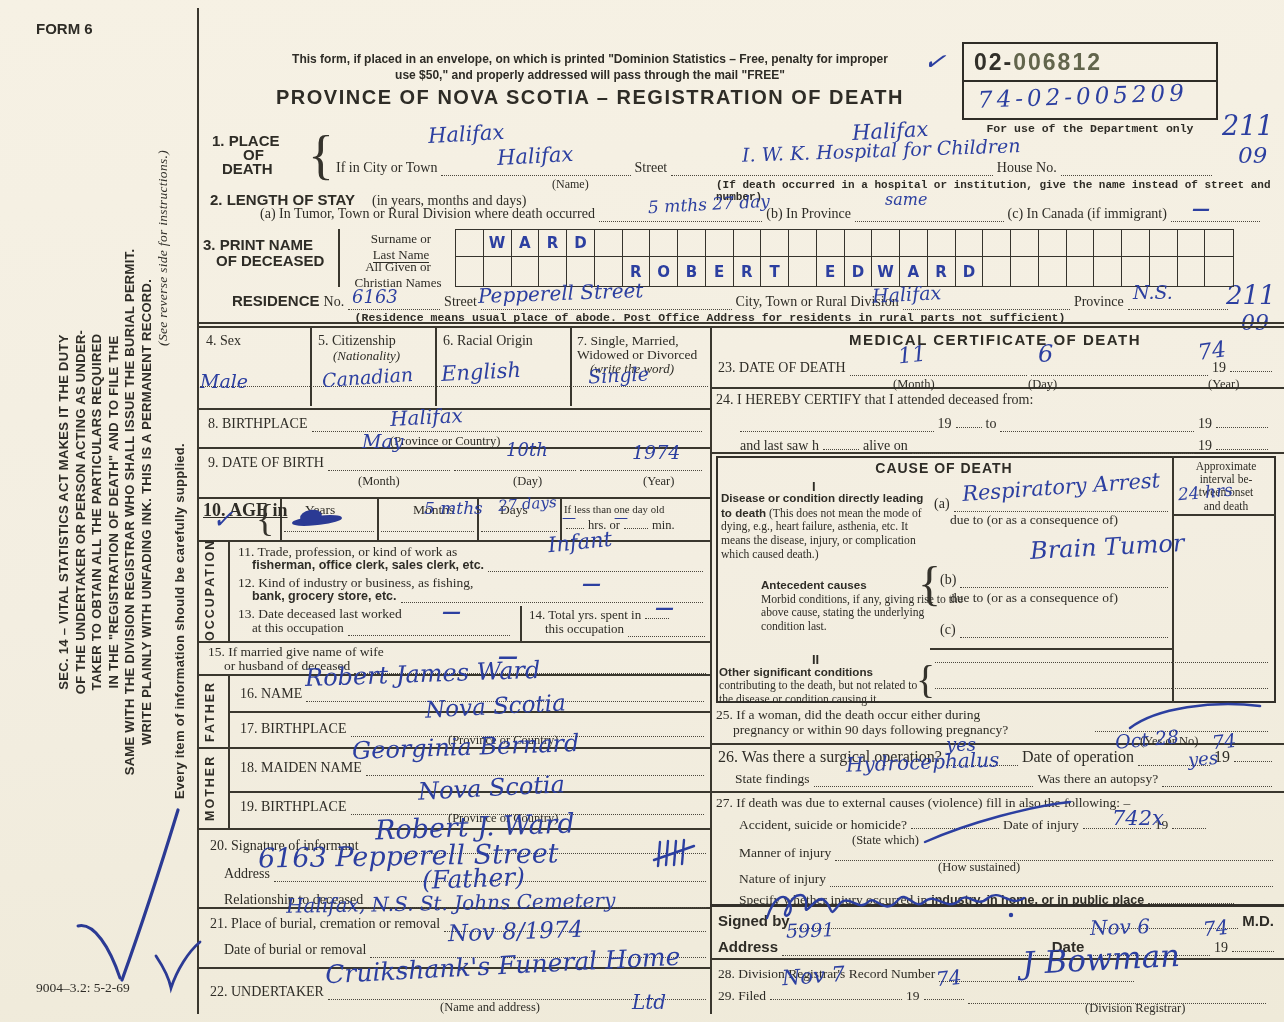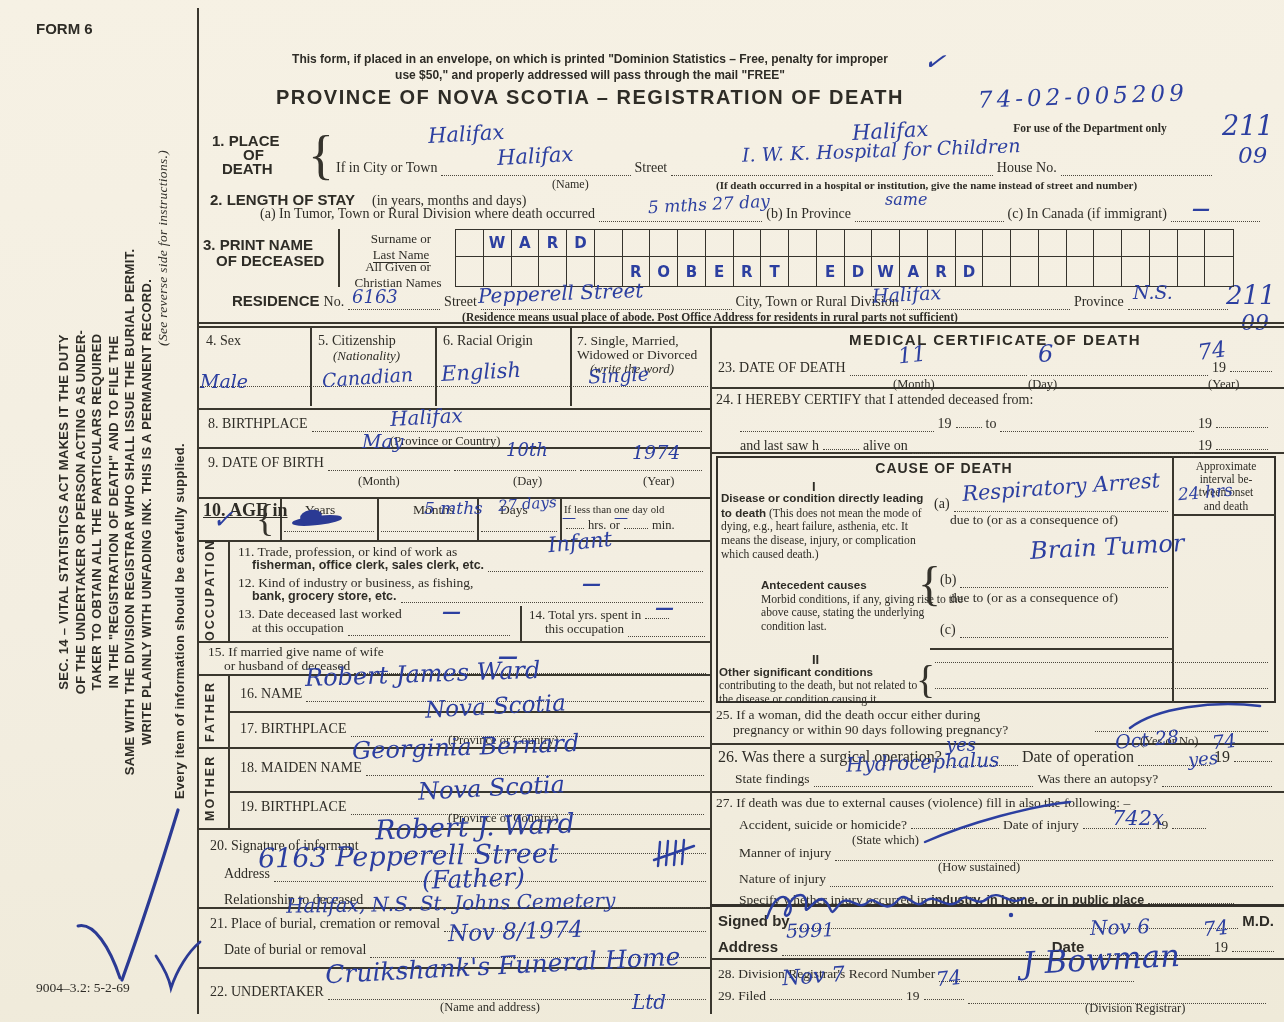--- a/index.html
+++ b/index.html
@@ -22,21 +22,21 @@
   .hw { position:absolute; font-family:"DejaVu Serif", serif; font-style:italic;
         color:#2c3fa0; white-space:nowrap; line-height:1; font-weight:500; }
   .vlabel { position:absolute; writing-mode:vertical-rl; transform:rotate(180deg);
             font-family:"Liberation Sans", sans-serif; font-weight:bold;
             letter-spacing:2px; font-size:12.5px; text-align:center; }
   .cellrow { position:absolute; left:455px; display:flex; border:1.6px solid #36342d; }
   .cell { width:27.75px; border-right:1.4px solid #36342d; display:flex;
           align-items:center; justify-content:center;
           font:600 15px "DejaVu Sans", sans-serif; color:#2c3fa0; }
   .cell:last-child { border-right:none; }
-  .note-b { font-family:Liberation Serif, serif; font-weight:bold; font-size:11px; }
+  .note-b { font-family:Liberation Mono, monospace; font-weight:bold; font-size:11px; }
   .brace { position:absolute; font-family:"Liberation Serif", serif; font-weight:400; color:#35332c; }
   svg { position:absolute; overflow:visible; }
   .sidebar-rot { position:absolute; left:56px; top:1014px; width:1004px; height:146px;
                  transform-origin:0 0; transform:rotate(-90deg); }
   .sidebar-rot div { font:bold 13px "Liberation Sans", sans-serif; line-height:16.5px;
                      color:#2f2d27; text-align:center; letter-spacing:.3px; }
 </style>
 </head>
 <body>
 
@@ -53,20 +53,25 @@
     <div style="text-align:left; padding-left:215px;">Every item of information should be carefully supplied.</div>
   </div>
 
   <div class="abs b" style="left:36px; top:20px; font-size:15px;">FORM 6</div>
   <div class="abs sr" style="left:36px; top:980px; font-size:13.5px;">9004–3.2: 5-2-69</div>
 
   <div class="abs b" style="left:210px; top:52px; width:760px; text-align:center; font-size:12px;">This form, if placed in an envelope, on which is printed "Dominion Statistics – Free, penalty for improper</div>
   <div class="abs b" style="left:210px; top:68px; width:760px; text-align:center; font-size:12px;">use $50," and properly addressed will pass through the mail "FREE"</div>
   <div class="abs b" style="left:200px; top:86px; width:780px; text-align:center; font-size:20px; letter-spacing:1.5px;">PROVINCE OF NOVA SCOTIA – REGISTRATION OF DEATH</div>
 
+  <div class="abs" style="left:962px; top:42px; width:256px; height:78px; border:2.5px solid #2f2d27;">
+    <div style="height:38px; border-bottom:2px solid #2f2d27; padding:5px 0 0 10px; font-family:'Liberation Sans',sans-serif; font-weight:bold; font-size:23px; letter-spacing:2px;">
+      <span style="color:#32302a;">02-</span><span style="color:#62654c;">006812</span>
+    </div>
+  </div>
   <div class="hw" style="left:978px; top:85px; font-size:23px; letter-spacing:4px; transform:rotate(-2deg);">74-02-005209</div>
   <div class="abs note-b" style="left:962px; top:122px; width:256px; text-align:center; font-size:11.5px;">For use of the Department only</div>
   <div class="hw" style="left:924px; top:48px; font-size:26px; transform:rotate(8deg);">✓</div>
   <div class="hw" style="left:1222px; top:112px; font-size:27px;">211</div>
   <div class="hw" style="left:1238px; top:144px; font-size:23px;">09</div>
   <div class="hw" style="left:1226px; top:282px; font-size:26px;">211</div>
   <div class="hw" style="left:1241px; top:312px; font-size:22px;">09</div>
 
   <div class="abs b" style="left:212px; top:132px; font-size:15px;">1. PLACE</div>
   <div class="abs b" style="left:243px; top:146px; font-size:15px;">OF</div>

